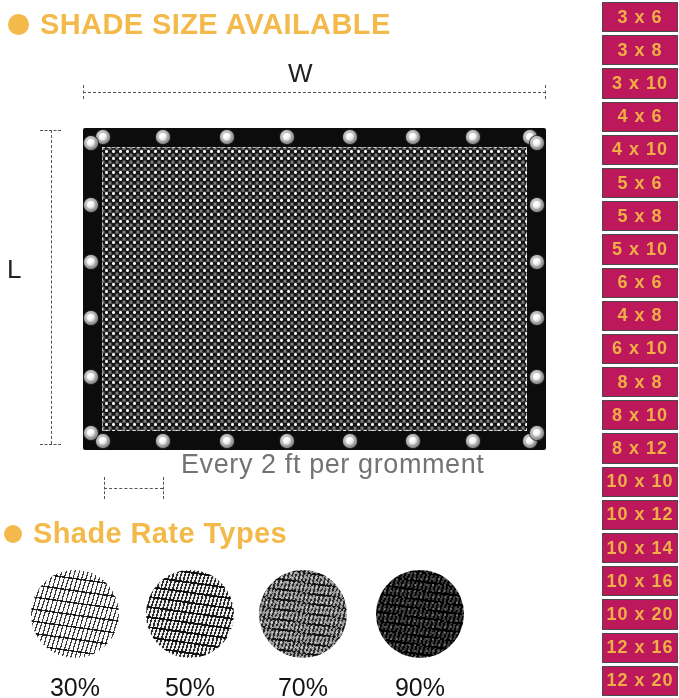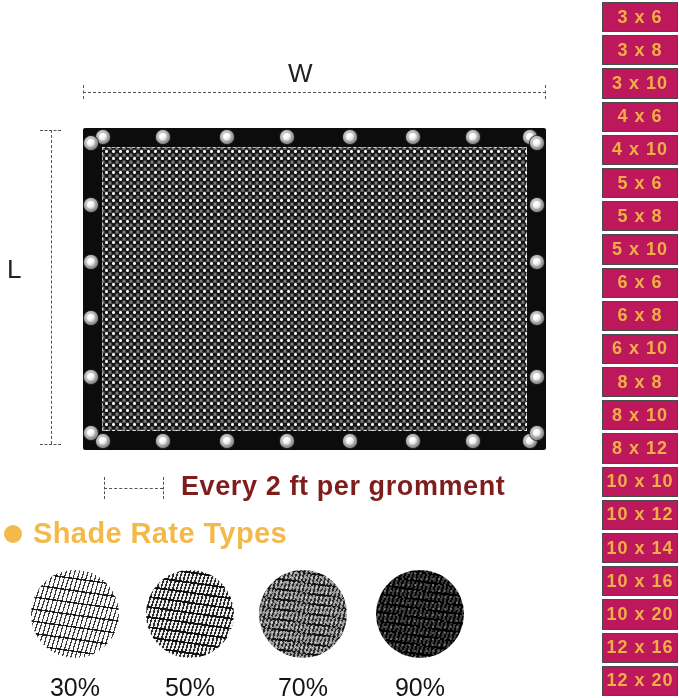--- a/index.html
+++ b/index.html
@@ -49,22 +49,22 @@
   .grommet{
     position:absolute;width:14px;height:14px;border-radius:50%;
     background:radial-gradient(circle at 38% 35%, #ffffff 0 18%, #ececec 35%, #bcbcbc 55%, #828282 78%, #5d5d5d 100%);
     box-shadow:0 0 0 1px rgba(35,35,35,.9), inset 0 0 0 3px rgba(130,130,130,.45);
   }
   
   #note-line{left:104px;top:488px;width:59px;}
   #note-tick-left{left:104px;top:477px;height:22px;}
   #note-tick-right{left:163px;top:477px;height:22px;}
   #grommet-note{
-    position:absolute;left:181px;top:471px;font-size:27px;font-weight:700;
-    color:#7f1d1d;letter-spacing:.6px;white-space:nowrap;
+    position:absolute;left:181px;top:449px;font-size:27px;font-weight:400;
+    color:#737373;letter-spacing:.6px;white-space:nowrap;
   }
   
   .rate-figure{position:absolute;top:570px;width:88px;text-align:center;}
   .rate-circle{width:88px;height:88px;border-radius:50%;margin:0 auto;}
   .rate-label{margin-top:15px;font-size:25px;color:#141414;font-weight:400;}
   #rate-0{left:31px;} #rate-1{left:146px;} #rate-2{left:259px;} #rate-3{left:376px;}
   .c30{background-color:#fbfbfb;background-image:
       repeating-linear-gradient(107deg, rgba(10,10,10,.8) 0 1.2px, transparent 1.2px 4.2px),
       repeating-linear-gradient(8deg, rgba(10,10,10,.9) 0 1.4px, transparent 1.4px 12px);}
   .c50{background-color:#eeeeee;background-image:
@@ -89,20 +89,24 @@
     flex:1 1 auto;background:#be185d;border:1px solid #4b4b4b;box-sizing:border-box;
     display:flex;align-items:center;justify-content:center;
     color:#EFAF46;font-size:18px;font-weight:700;letter-spacing:1px;white-space:nowrap;
   }
 </style>
 </head>
 <body>
 
 <div class="canvas">
 
+  <div class="heading" id="size-heading">
+    <span class="bullet"></span>
+    <span class="title">SHADE SIZE AVAILABLE</span>
+  </div>
 
   <div class="dim-label" id="w-label">W</div>
   <div class="hdash" id="w-line"></div>
   <div class="vdash" id="w-tick-left"></div>
   <div class="vdash" id="w-tick-right"></div>
 
   <div class="dim-label" id="l-label">L</div>
   <div class="vdash" id="l-line"></div>
   <div class="hdash" id="l-tick-top"></div>
   <div class="hdash" id="l-tick-bottom"></div>
@@ -169,21 +173,21 @@
   <div id="size-list">
       <div class="size-box">3 x 6</div>
       <div class="size-box">3 x 8</div>
       <div class="size-box">3 x 10</div>
       <div class="size-box">4 x 6</div>
       <div class="size-box">4 x 10</div>
       <div class="size-box">5 x 6</div>
       <div class="size-box">5 x 8</div>
       <div class="size-box">5 x 10</div>
       <div class="size-box">6 x 6</div>
-      <div class="size-box">6 x 8</div>
+      <div class="size-box">4 x 8</div>
       <div class="size-box">6 x 10</div>
       <div class="size-box">8 x 8</div>
       <div class="size-box">8 x 10</div>
       <div class="size-box">8 x 12</div>
       <div class="size-box">10 x 10</div>
       <div class="size-box">10 x 12</div>
       <div class="size-box">10 x 14</div>
       <div class="size-box">10 x 16</div>
       <div class="size-box">10 x 20</div>
       <div class="size-box">12 x 16</div>

